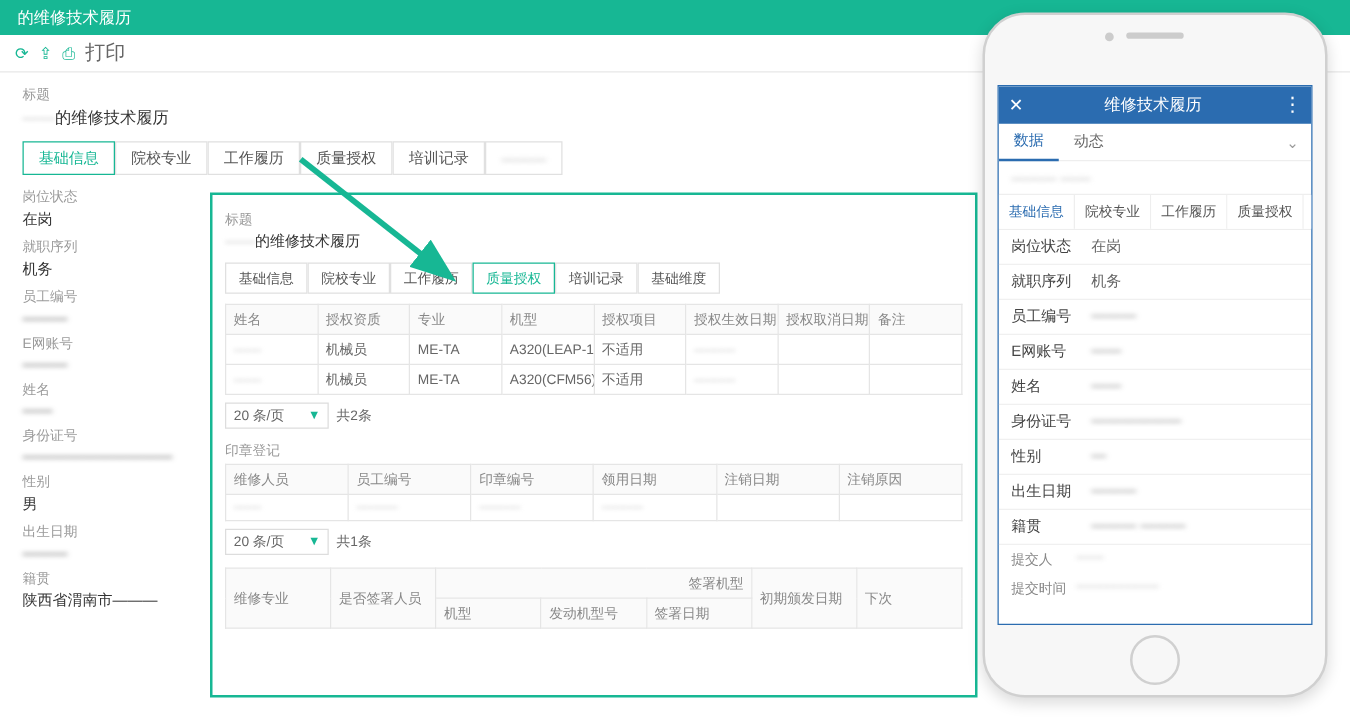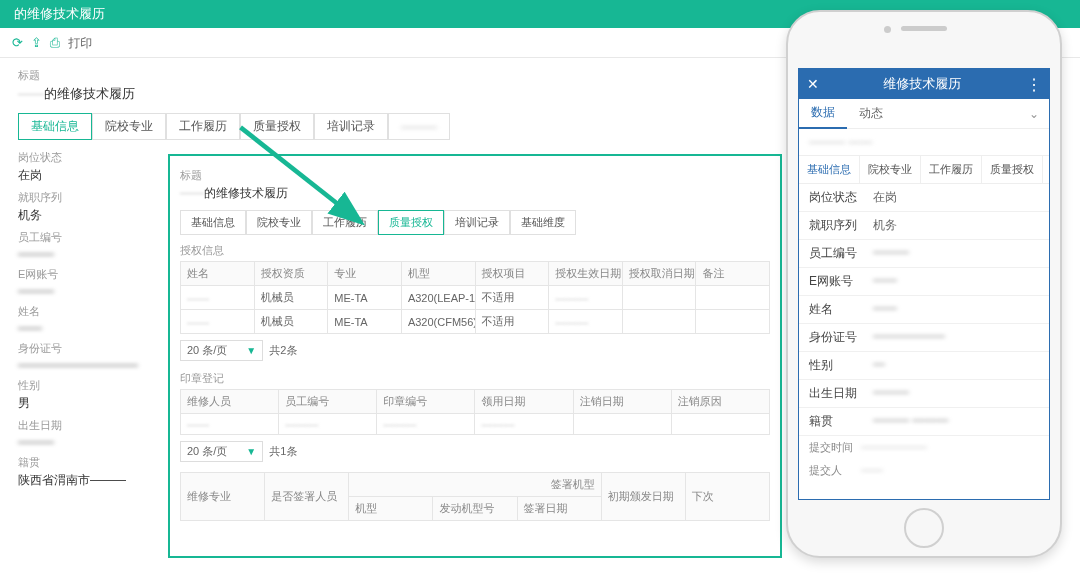--- a/index.html
+++ b/index.html
@@ -29,21 +29,21 @@
 .toolbar {
   height: 30px;
   line-height: 30px;
   padding-left: 12px;
   border-bottom: 1px solid #e8e8e8;
   display: flex;
   align-items: center;
   gap: 8px;
 }
 .toolbar .icon { color: #17b794; font-size: 13px; }
-.toolbar .print { color: #666; font-size: 12px; }
+.toolbar .print { color: #666; font-size: 16px; }
 
 
 .back-window {
   position: absolute;
   top: 64px;
   left: 8px;
   width: 758px;
   height: 386px;
   background: #fff;
 }
@@ -277,21 +277,20 @@
   </div>
   <div class="ov-tabs">
     <button>基础信息</button>
     <button>院校专业</button>
     <button>工作履历</button>
     <button class="active">质量授权</button>
     <button>培训记录</button>
     <button>基础维度</button>
   </div>
 
-  <div class="block-label">授权信息</div>
   <table class="gr">
     <thead>
         <tr>
       <th>姓名</th>
       <th>授权资质</th>
       <th>专业</th>
       <th>机型</th>
       <th>授权项目</th>
       <th>授权生效日期</th>
       <th>授权取消日期</th>
@@ -442,23 +441,23 @@
           <div class="k">出生日期</div>
           <div class="v blur">———</div>
         </div>
       <div class="row">
           <div class="k">籍贯</div>
           <div class="v blur">——— ———</div>
         </div>
     </div>
     <div class="ph-footer">
       <div class="row">
+          <div class="k">提交人</div>
+          <div class="v blur">——</div>
+        </div>
+      <div class="row">
           <div class="k">提交时间</div>
           <div class="v blur">——————</div>
         </div>
-      <div class="row">
-          <div class="k">提交人</div>
-          <div class="v blur">——</div>
-        </div>
     </div>
   </div>
   <div class="home"></div>
 </div>
 
 </body></html>

